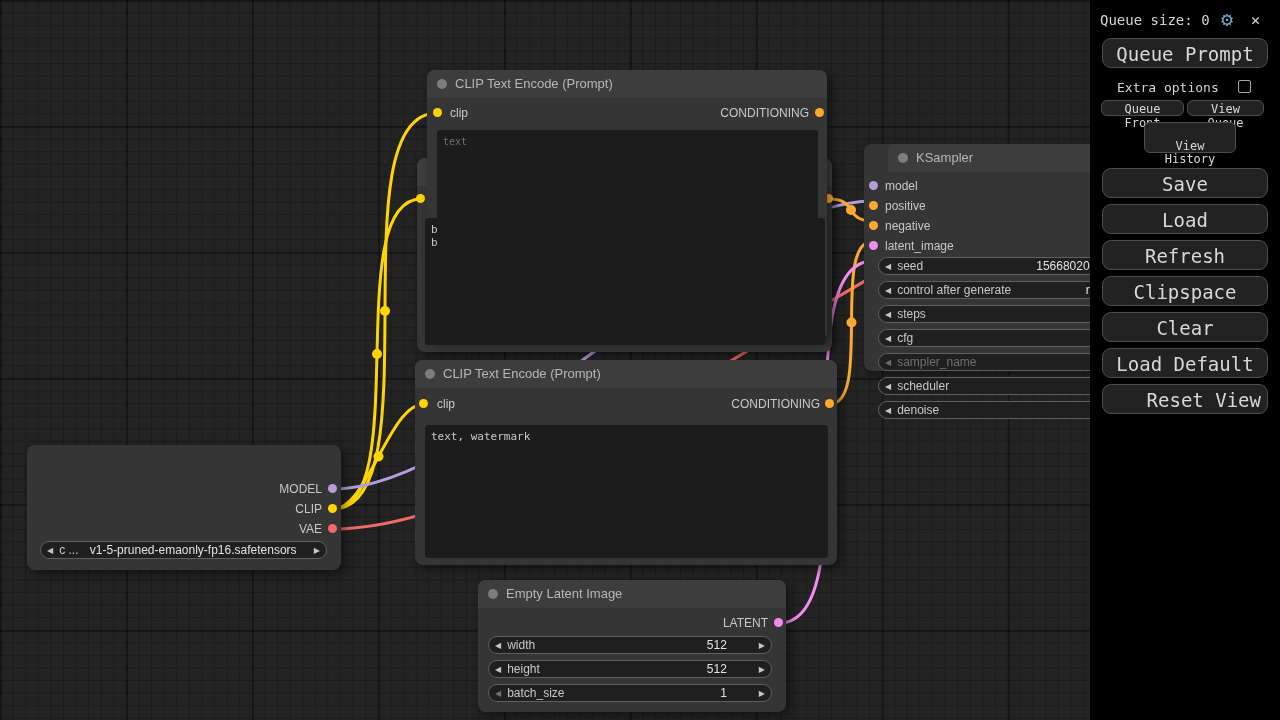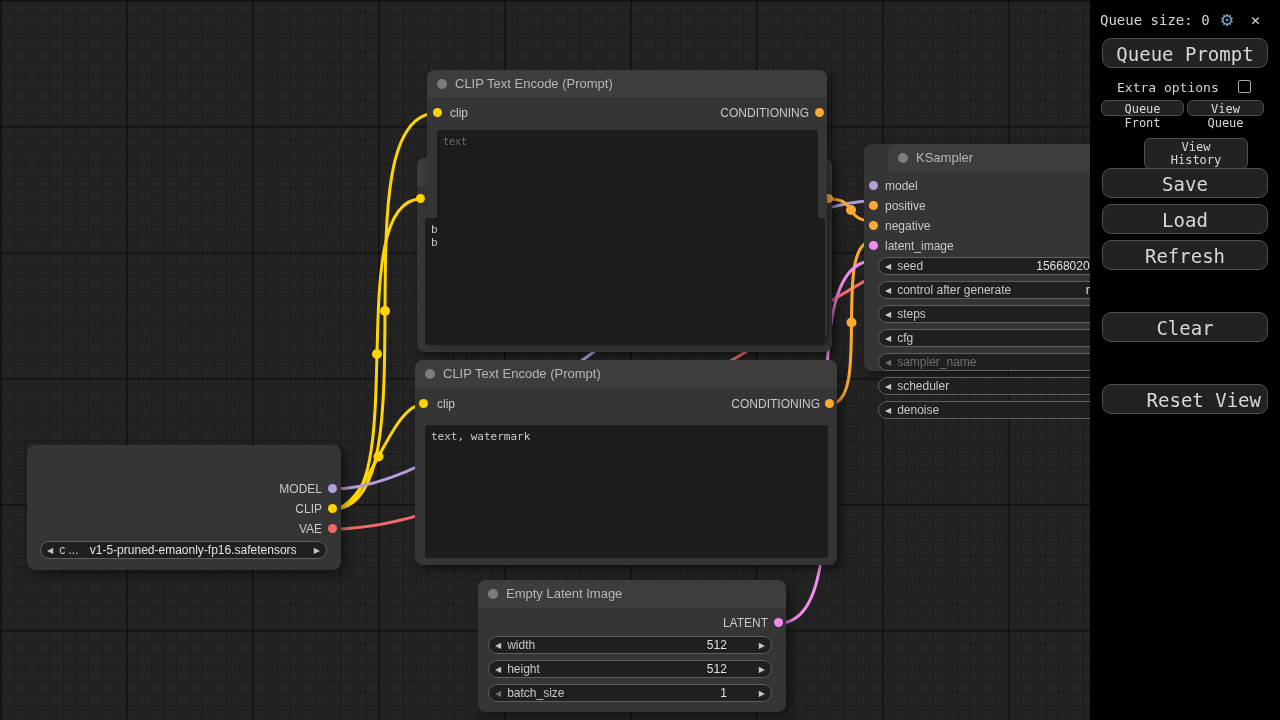--- a/index.html
+++ b/index.html
@@ -189,23 +189,25 @@
   <span style="position: absolute; left: 131px; top: 7px; font-size: 20px; cursor: pointer; color: rgb(116, 167, 201);">⚙</span>
   <span style="position:absolute;left:161px;top:11px;font-size:15px;color:#d2d2d2;cursor:pointer;">✕</span>
 
   <button class="sb-btn sb-big" style="top:38px;font-size:19px;">Queue Prompt</button>
 
   <span style="position:absolute;left:27px;top:80px;font-size:13px;">Extra options</span>
   <span style="position:absolute;left:148px;top:80px;width:11px;height:11px;border:1px solid #a8a8a8;border-radius:2px;cursor:pointer;"></span>
 
   <button class="sb-btn sb-small" style="left:11px;top:100px;width:83px;">Queue Front</button>
   <button class="sb-btn sb-small" style="left:97px;top:100px;width:77px;">View Queue</button>
-  <button class="sb-btn sb-small" style="left:54px;top:122px;width:104px;height:31px;line-height:13px;padding-top:2px;margin-top:16px;">
+  <button class="sb-btn sb-small" style="left:54px;top:122px;width:92px;height:31px;line-height:13px;padding-top:17px;">
     <span>View</span><br>
     <span>History</span>
   </button>
 
   <button class="sb-btn sb-big" style="top:168px;">Save</button>
   <button class="sb-btn sb-big" style="top:204px;">Load</button>
   <button class="sb-btn sb-big" style="top:240px;">Refresh</button>
+  <button class="sb-btn sb-big" style="top:276px;">Clipspace</button>
   <button class="sb-btn sb-big" style="top:312px;">Clear</button>
+  <button class="sb-btn sb-big" style="top:348px;">Load Default</button>
   <button class="sb-btn sb-big" style="top:384px;text-align:right;">Reset View</button>
 </div>
 
 </body></html>

